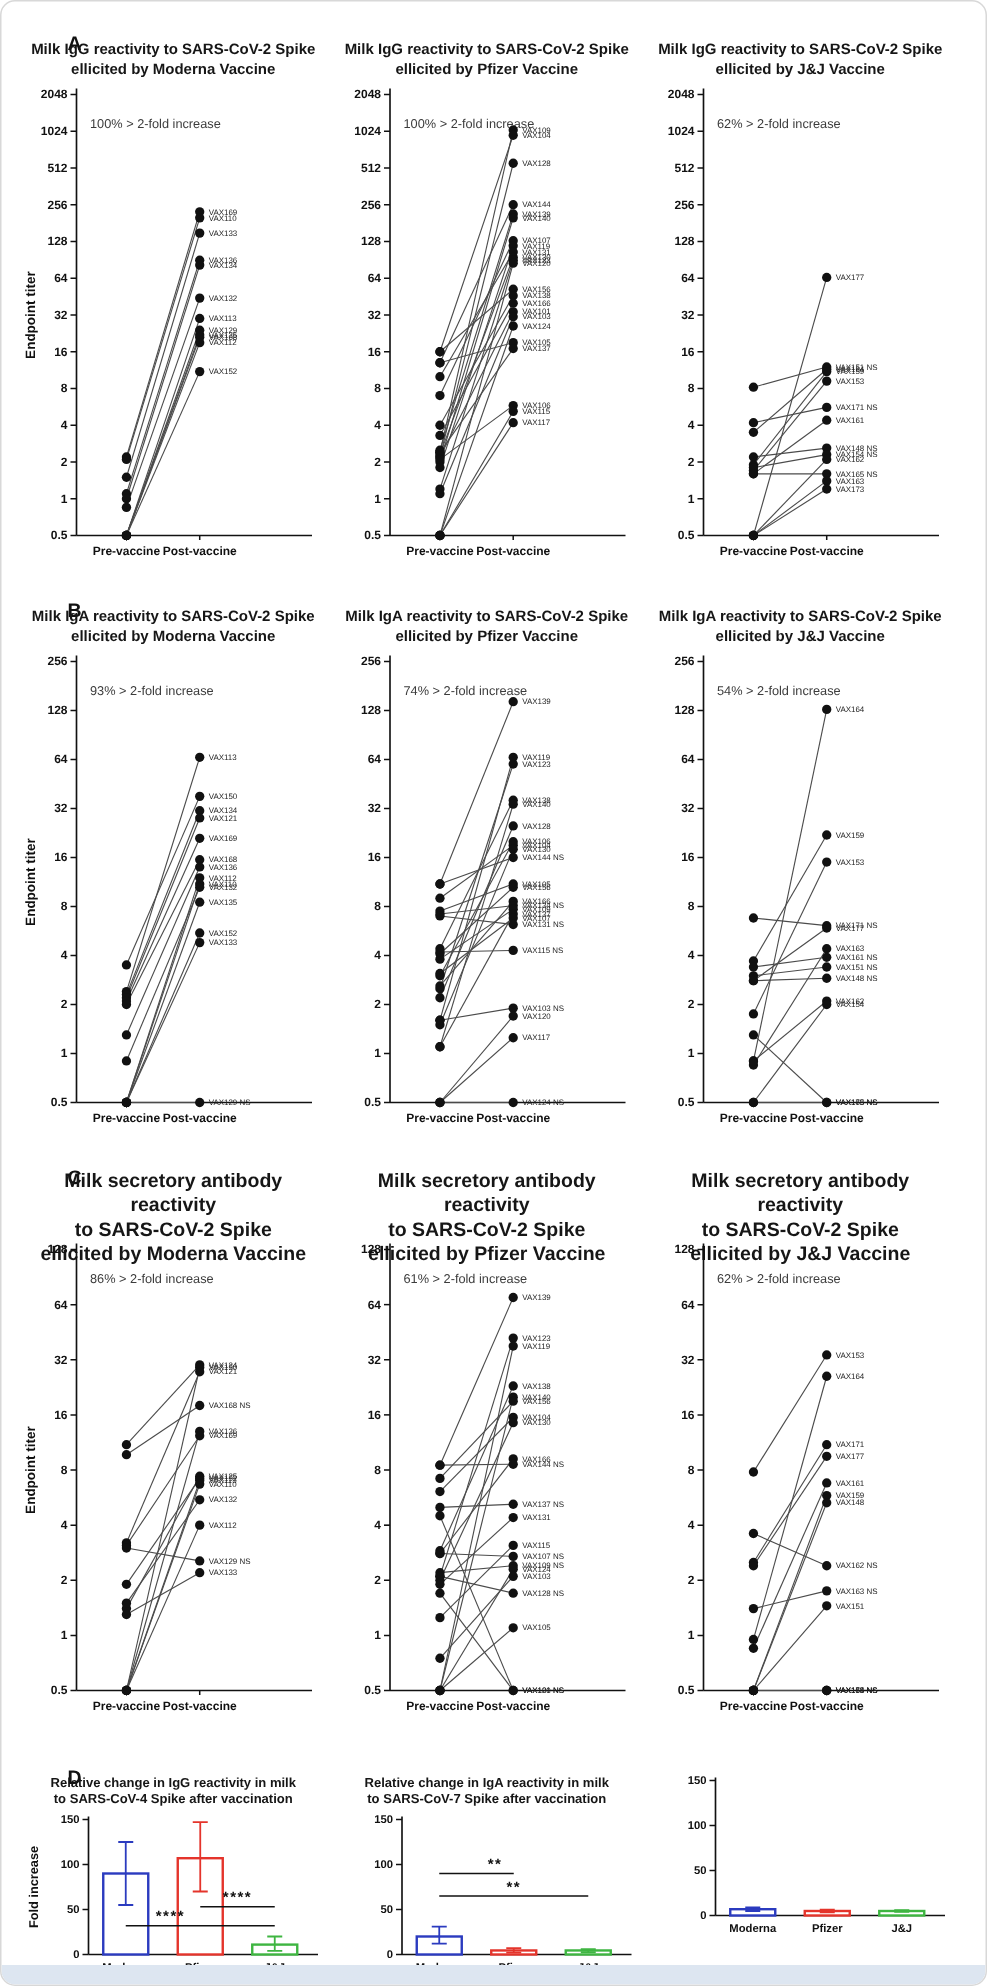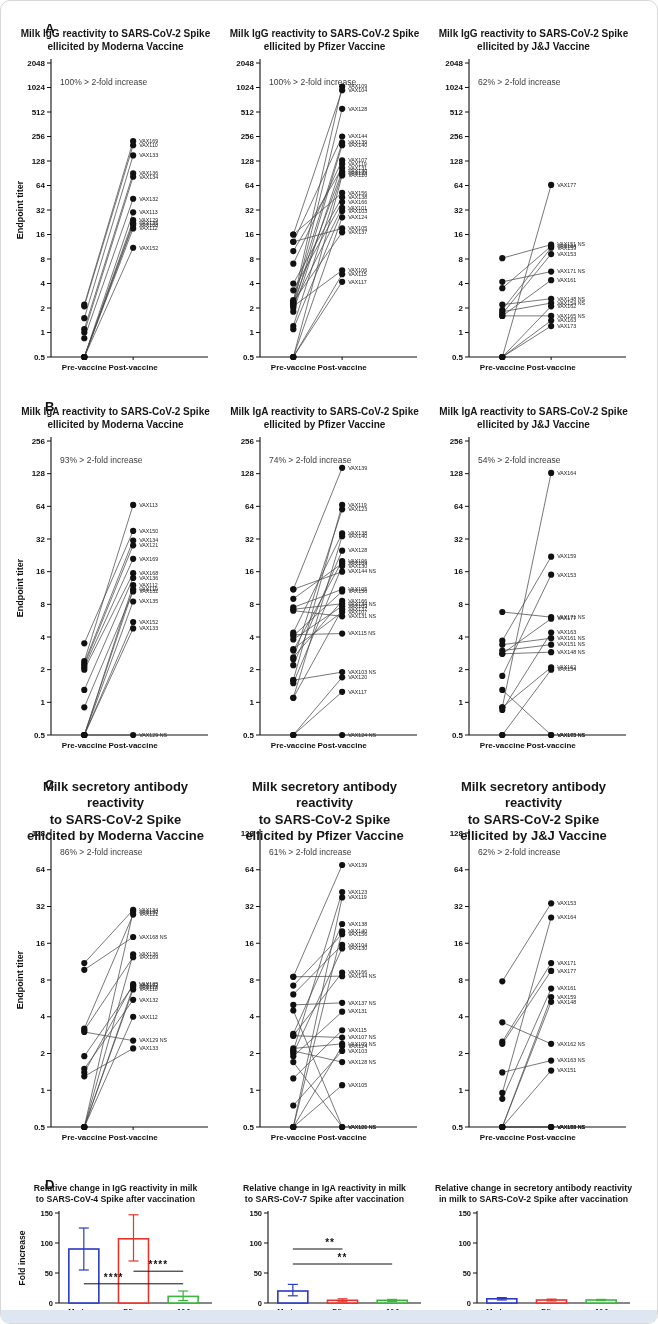--- a/index.html
+++ b/index.html
@@ -1003,22 +1003,20 @@
           <line x1="165.16666666666669" y1="92.5" x2="175.16666666666669" y2="92.5" stroke="#3eb541" stroke-width="1.2"></line>
           <line x1="165.16666666666669" y1="90.4" x2="175.16666666666669" y2="90.4" stroke="#3eb541" stroke-width="1.2"></line>
           <text x="170.16666666666669" y="105" text-anchor="middle" font-size="7.5" font-weight="bold" fill="#111">J&amp;J</text>
           <line x1="70.83333333333333" y1="40" x2="120.5" y2="40" stroke="#111" stroke-width="1"></line>
           <text x="108.08333333333333" y="37" text-anchor="middle" font-size="10" font-weight="bold" fill="#111" letter-spacing="1">**</text>
           <line x1="70.83333333333333" y1="55" x2="170.16666666666669" y2="55" stroke="#111" stroke-width="1"></line>
           <text x="120.5" y="52" text-anchor="middle" font-size="10" font-weight="bold" fill="#111" letter-spacing="1">**</text>
         </svg>
       </div>
     <div class="chart">
-        <div class="chart-title td">Relative change in secretory antibody reactivity
-in milk to SARS-CoV-2 Spike after vaccination</div>
         <svg width="205" height="112" viewBox="0 0 205 112">
           <line x1="46" y1="2" x2="46" y2="94" stroke="#111" stroke-width="1.1"></line>
           <line x1="46" y1="94" x2="199" y2="94" stroke="#111" stroke-width="1.1"></line>
           <line x1="42" y1="94" x2="46" y2="94" stroke="#111" stroke-width="1"></line>
           <text x="40" y="96.5" text-anchor="end" font-size="7.5" font-weight="bold" fill="#111">0</text>
           <line x1="42" y1="64" x2="46" y2="64" stroke="#111" stroke-width="1"></line>
           <text x="40" y="66.5" text-anchor="end" font-size="7.5" font-weight="bold" fill="#111">50</text>
           <line x1="42" y1="34" x2="46" y2="34" stroke="#111" stroke-width="1"></line>
           <text x="40" y="36.5" text-anchor="end" font-size="7.5" font-weight="bold" fill="#111">100</text>
           <line x1="42" y1="4" x2="46" y2="4" stroke="#111" stroke-width="1"></line>

